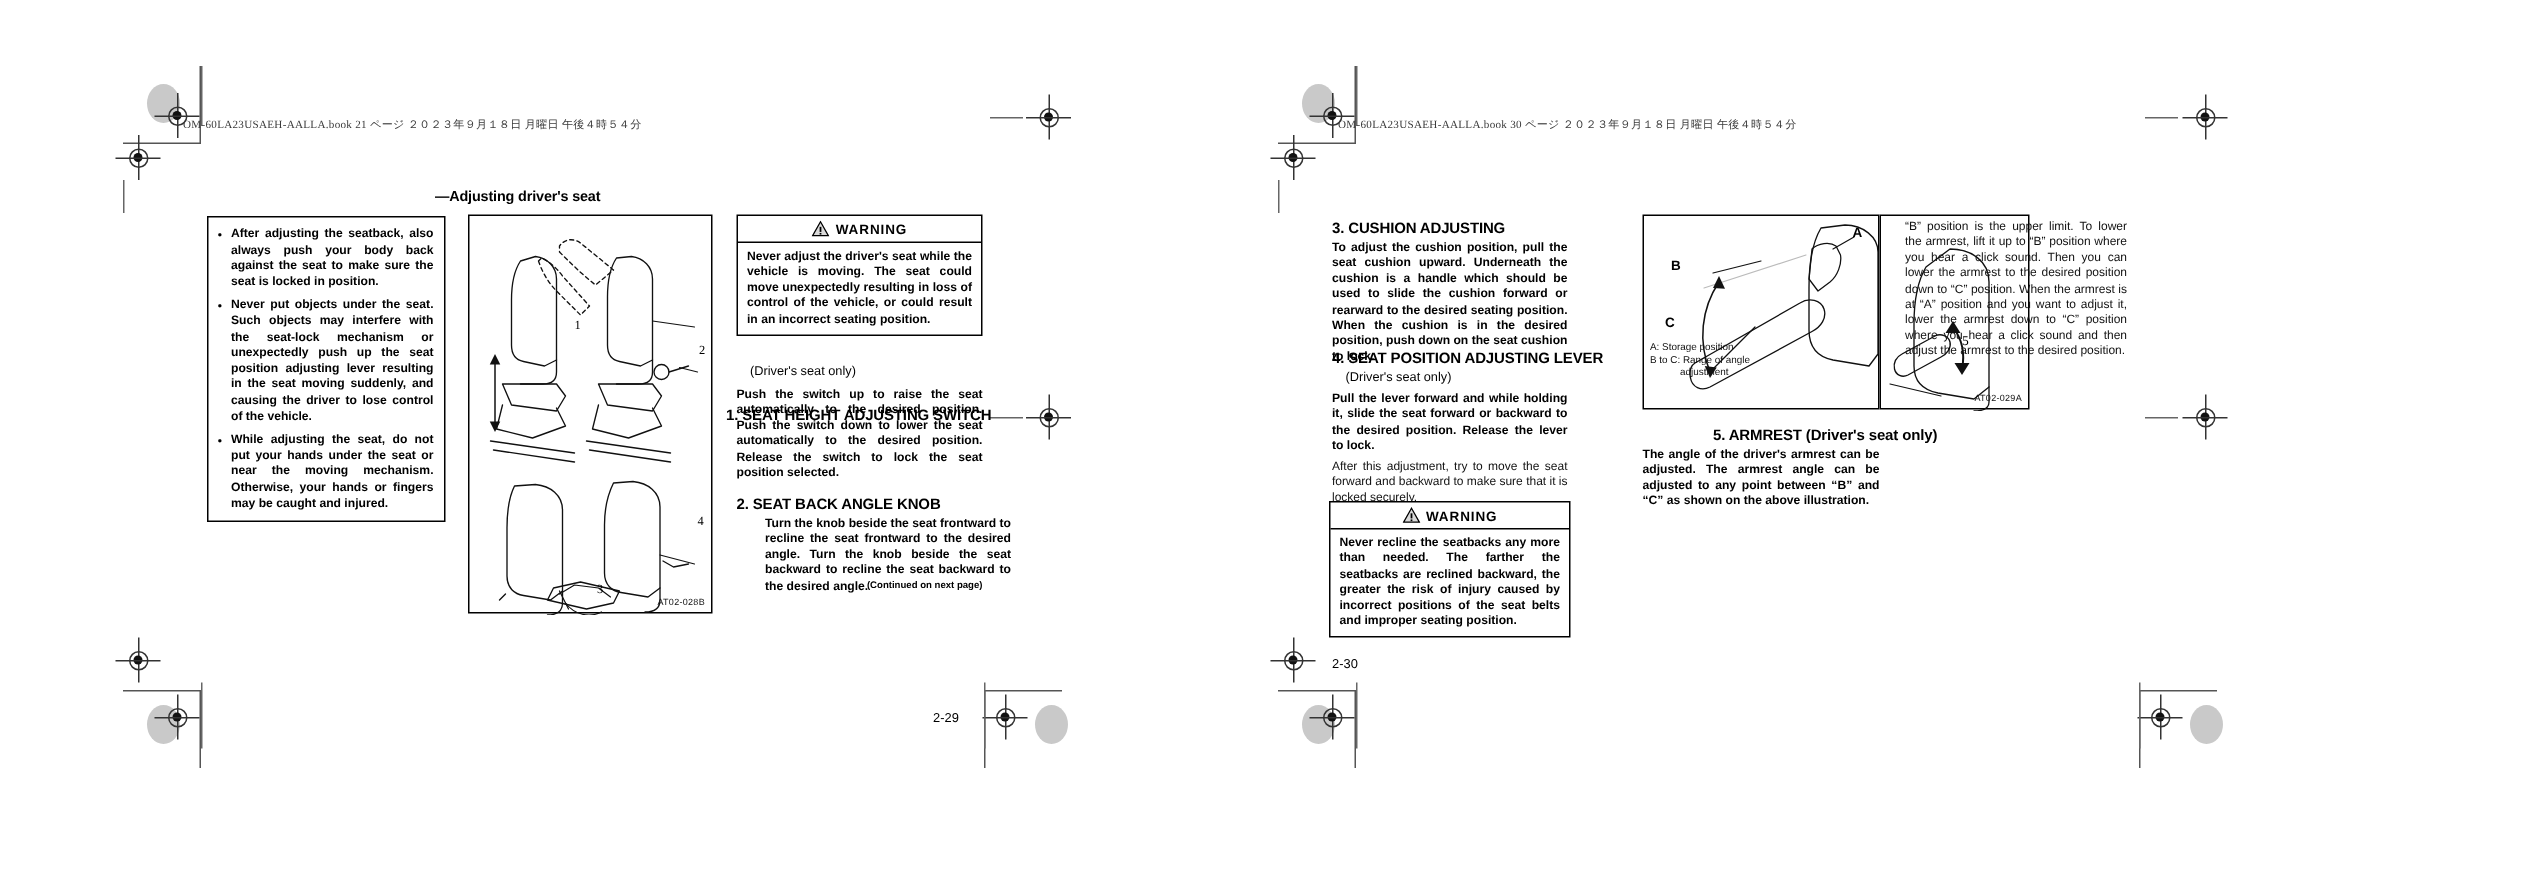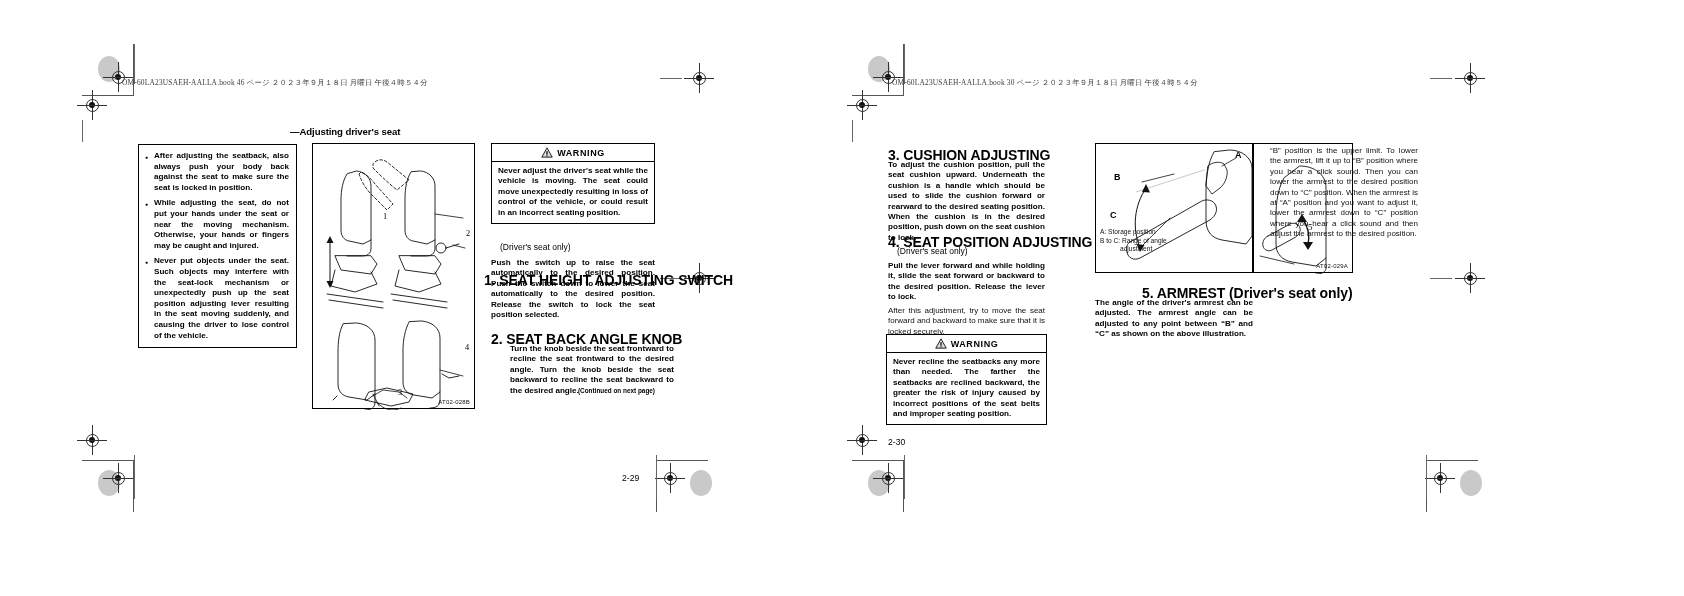--- a/index.html
+++ b/index.html
@@ -88,21 +88,21 @@
     padding:3px 0 3px 0; display:flex; align-items:center; justify-content:center; gap:4px;
   }
   .warnhdr .wtxt { font-size:9px; font-weight:bold; letter-spacing:0.6px; }
   .tri { width:12px; height:11px; display:block; }
   .warnbody {
     padding:4px 6px 5px 6px; font-size:8.1px; font-weight:bold;
     line-height:10.4px; text-align:justify;
   }
 
   .h-num {
-    position:absolute; font-size:14px; font-weight:bold; letter-spacing:-0.1px;
+    position:absolute; font-size:10px; font-weight:bold; letter-spacing:-0.1px;
   }
   .h-sub {
     position:absolute; font-size:8.5px; font-weight:normal;
   }
   .para {
     position:absolute; font-size:8.1px; font-weight:bold;
     line-height:10.4px; text-align:justify;
   }
   .para-light {
     position:absolute; font-size:8px; font-weight:normal;
@@ -166,29 +166,29 @@
     </div>
     <div>
       <div class="corner-box br" style="left:656px; top:460px;"></div>
       <div class="graydot" style="left:690px; top:470px;"></div>
       <div class="regmark" style="left:660px; top:468px;">
           <i></i>
         </div>
       <div class="tickline" style="left:656px; top:455px; width:1px; height:44px;"></div>
     </div>
 
-    <div class="filehdr" style="left:122px; top:78px;">OM-60LA23USAEH-AALLA.book  46 ページ  ２０２３年９月１８日  月曜日  午後４時５４分</div>
+    <div class="filehdr" style="left:122px; top:78px;">OM-60LA23USAEH-AALLA.book  21 ページ  ２０２３年９月１８日  月曜日  午後４時５４分</div>
 
     <div class="sectitle" style="left:290px; top:126px;">—Adjusting driver's seat</div>
 
     <div class="bulletbox" style="left:138px; top:144px; width:159px;">
       <ul>
         <li>After adjusting the seatback, also always push your body back against the seat to make sure the seat is locked in position.</li>
+        <li>Never put objects under the seat. Such objects may interfere with the seat-lock mechanism or unexpectedly push up the seat position adjusting lever resulting in the seat moving suddenly, and causing the driver to lose control of the vehicle.</li>
         <li>While adjusting the seat, do not put your hands under the seat or near the moving mechanism. Otherwise, your hands or fingers may be caught and injured.</li>
-        <li>Never put objects under the seat. Such objects may interfere with the seat-lock mechanism or unexpectedly push up the seat position adjusting lever resulting in the seat moving suddenly, and causing the driver to lose control of the vehicle.</li>
       </ul>
     </div>
 
     <div class="figbox" style="left:312px; top:143px; width:163px; height:266px;">
       <svg viewBox="0 0 163 266" width="163" height="266">
         <g fill="none" stroke="#111" stroke-width="0.9" stroke-linejoin="round" stroke-linecap="round">
 
           <path d="M34 30 C30 36 28 46 28 56 L28 86 C28 92 31 96 36 97 L50 100 L58 96 L58 42 C58 34 52 28 44 27 Z"></path>
           <path d="M58 96 L58 104 C58 110 54 112 49 112 L34 112"></path>
 

